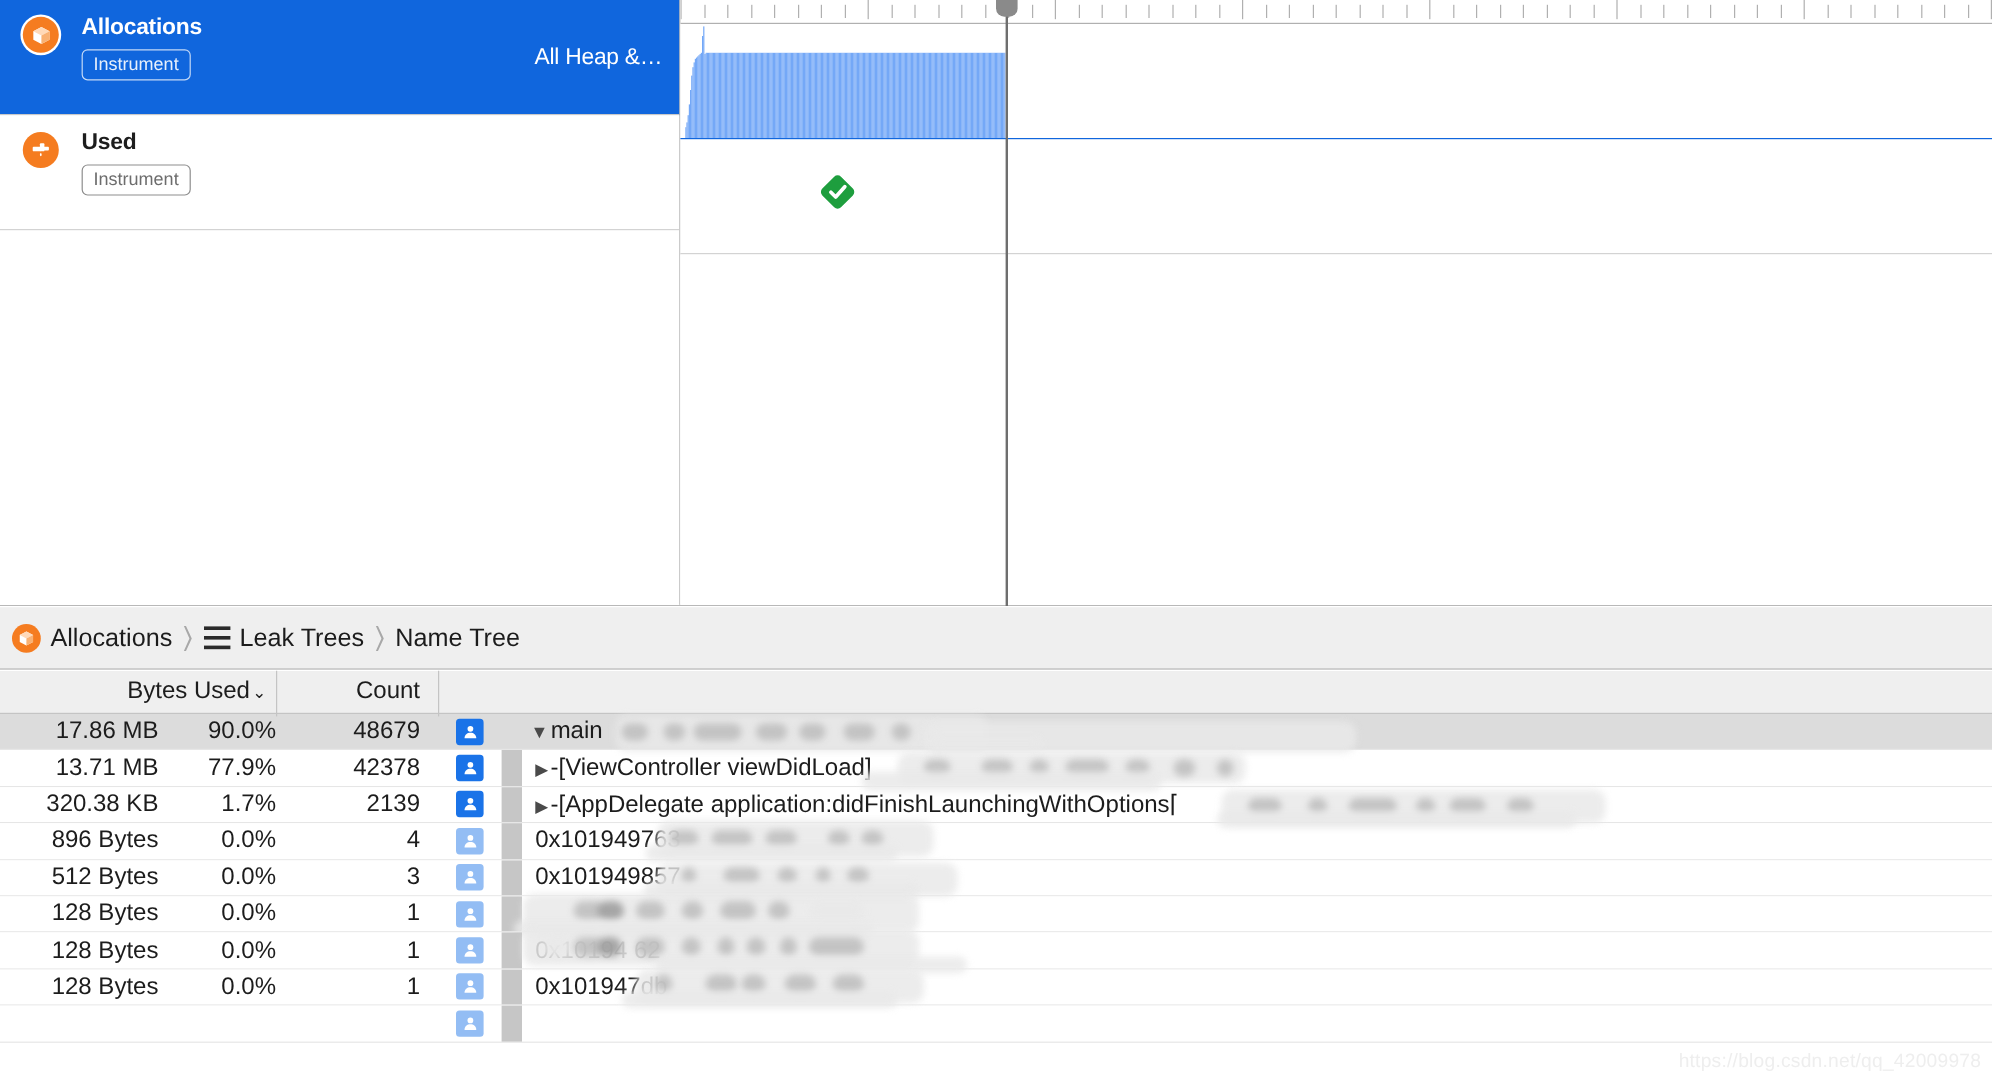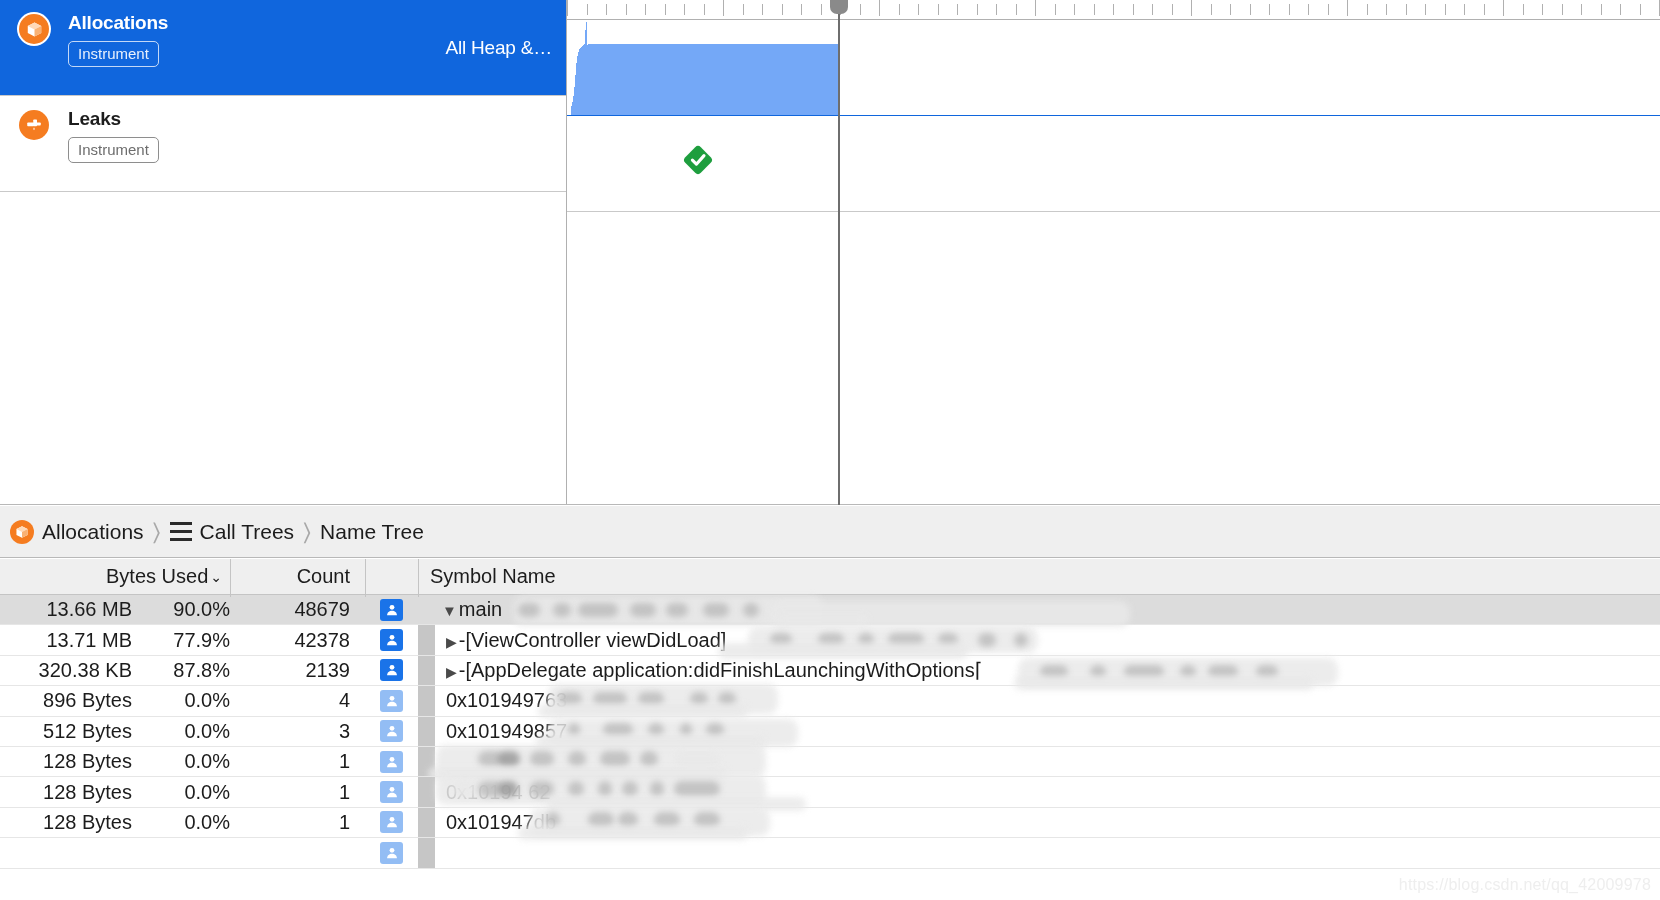--- a/index.html
+++ b/index.html
@@ -301,21 +301,21 @@
           <span class="inst-badge">
             <svg width="18" height="18" viewBox="0 0 24 24" aria-hidden="true">
               <rect x="3" y="8.5" width="9" height="5" rx="1" fill="#fff"></rect>
               <rect x="11" y="4.5" width="5" height="9" rx="1" fill="#fff"></rect>
               <rect x="15" y="8.5" width="6" height="4" rx="1" fill="#fff"></rect>
               <path d="M12 15 q2 2.6 0 4 q-2 -1.4 0 -4 z" fill="#fff"></path>
             </svg>
           </span>
         </div>
         <div class="inst-main">
-          <div class="inst-title">Leaks</div>
+          <div class="inst-title">Used</div>
           <div class="inst-tag">Instrument</div>
         </div>
       </div>
 
       <div id="inst-filler"></div>
     </div>
 
     <div id="lanes">
       <div class="lane alloc">
         <div id="alloc-graph">
@@ -615,47 +615,44 @@
       </span>
       <span>Allocations</span>
     </div>
     <span class="crumb-sep">〉</span>
     <div class="crumb">
       <span class="crumb-lines">
           <i></i>
           <i></i>
           <i></i>
         </span>
-      <span>Call Trees</span>
+      <span>Leak Trees</span>
     </div>
     <span class="crumb-sep">〉</span>
     <div class="crumb">
       <span>Name Tree</span>
     </div>
   </div>
 
   <div id="table-wrap">
 
     <div id="thead">
       <div class="th th-bytes">
         <span>Bytes Used</span>
         <span class="sort-caret">⌄</span>
       </div>
       <div class="th th-count">
         <span>Count</span>
       </div>
       <div class="th th-icon"></div>
-      <div class="th th-symbol">
-        <span>Symbol Name</span>
-      </div>
     </div>
 
     <div id="tbody">
         <div class="trow sel">
-          <div class="c-bytes">13.66 MB</div>
+          <div class="c-bytes">17.86 MB</div>
           <div class="c-pct">90.0%</div>
           <div class="c-count">48679</div>
           <div class="c-icon">
             <span class="person">
               <svg width="14" height="14" viewBox="0 0 24 24" aria-hidden="true">
                 <circle cx="12" cy="7.4" r="4.1" fill="#ffffff"></circle>
                 <path d="M3.6 21 C3.6 15.9 7.4 13.1 12 13.1 C16.6 13.1 20.4 15.9 20.4 21 Z" fill="#ffffff"></path>
               </svg>
             </span>
           </div>
@@ -694,21 +691,21 @@
             <div class="smudge dark" style="left: 440px; top: 8px; width: 16px; height: 14px;"></div>
             <div class="smudge dark" style="left: 470px; top: 8px; width: 36px; height: 14px;"></div>
             <div class="smudge dark" style="left: 520px; top: 8px; width: 20px; height: 14px;"></div>
             <div class="smudge dark" style="left: 560px; top: 8px; width: 18px; height: 14px;"></div>
             <div class="smudge dark" style="left: 596px; top: 8px; width: 14px; height: 14px;"></div>
             <div class="smudge light" style="left: 300px; top: 18px; width: 250px; height: 16px;"></div>
           </div>
         </div>
         <div class="trow">
           <div class="c-bytes">320.38 KB</div>
-          <div class="c-pct">87.8%</div>
+          <div class="c-pct">1.7%</div>
           <div class="c-count">2139</div>
           <div class="c-icon">
             <span class="person">
               <svg width="14" height="14" viewBox="0 0 24 24" aria-hidden="true">
                 <circle cx="12" cy="7.4" r="4.1" fill="#ffffff"></circle>
                 <path d="M3.6 21 C3.6 15.9 7.4 13.1 12 13.1 C16.6 13.1 20.4 15.9 20.4 21 Z" fill="#ffffff"></path>
               </svg>
             </span>
           </div>
           <div class="c-symbol">

